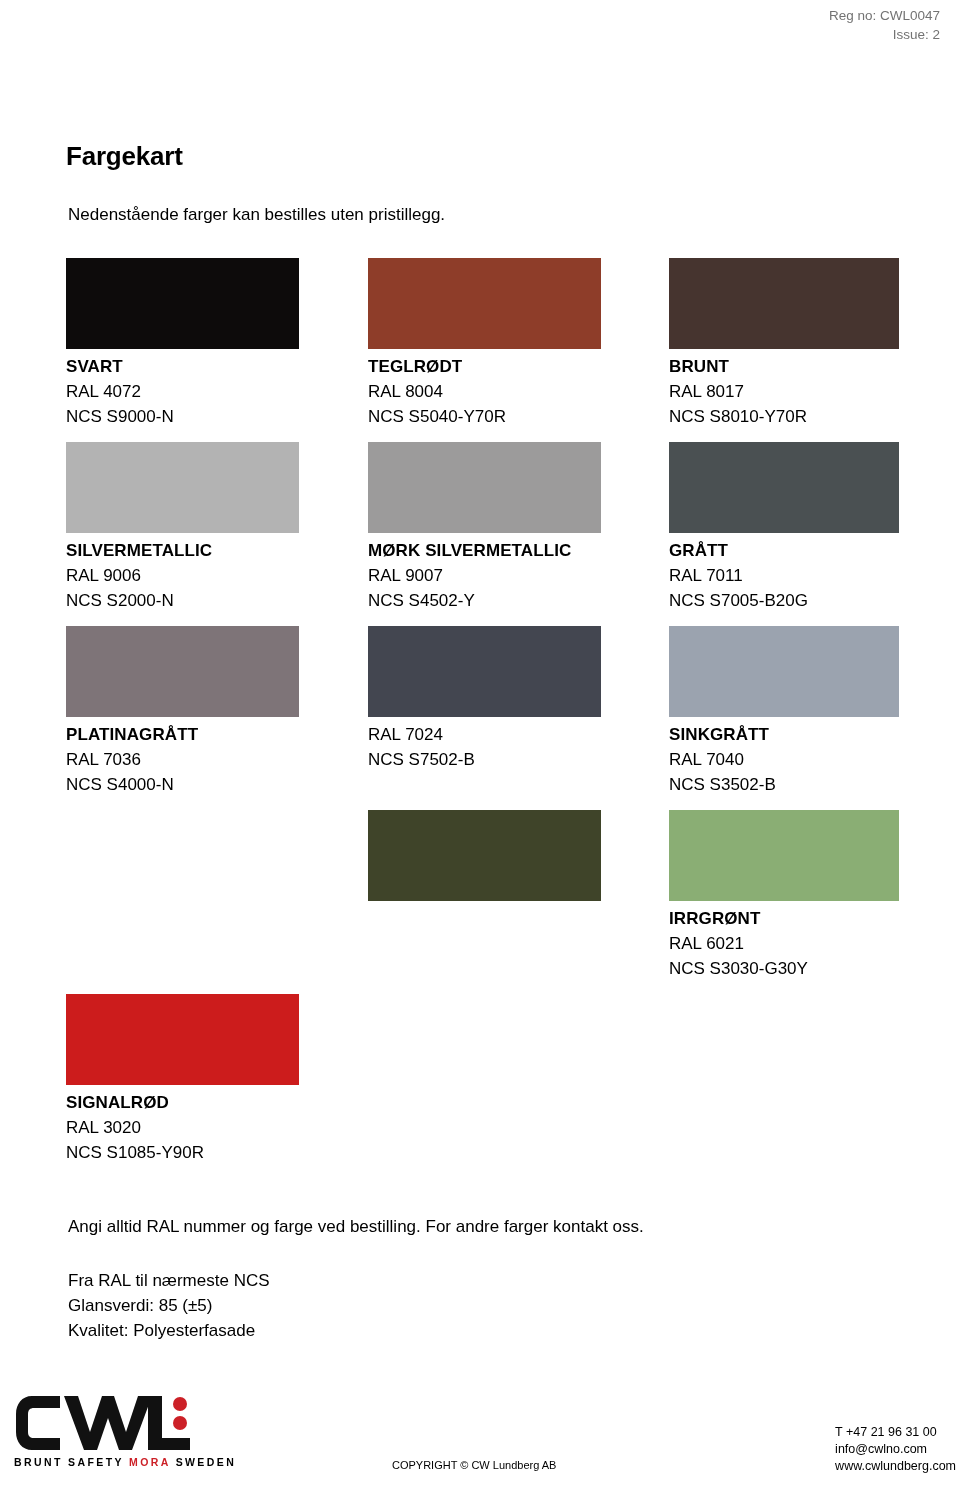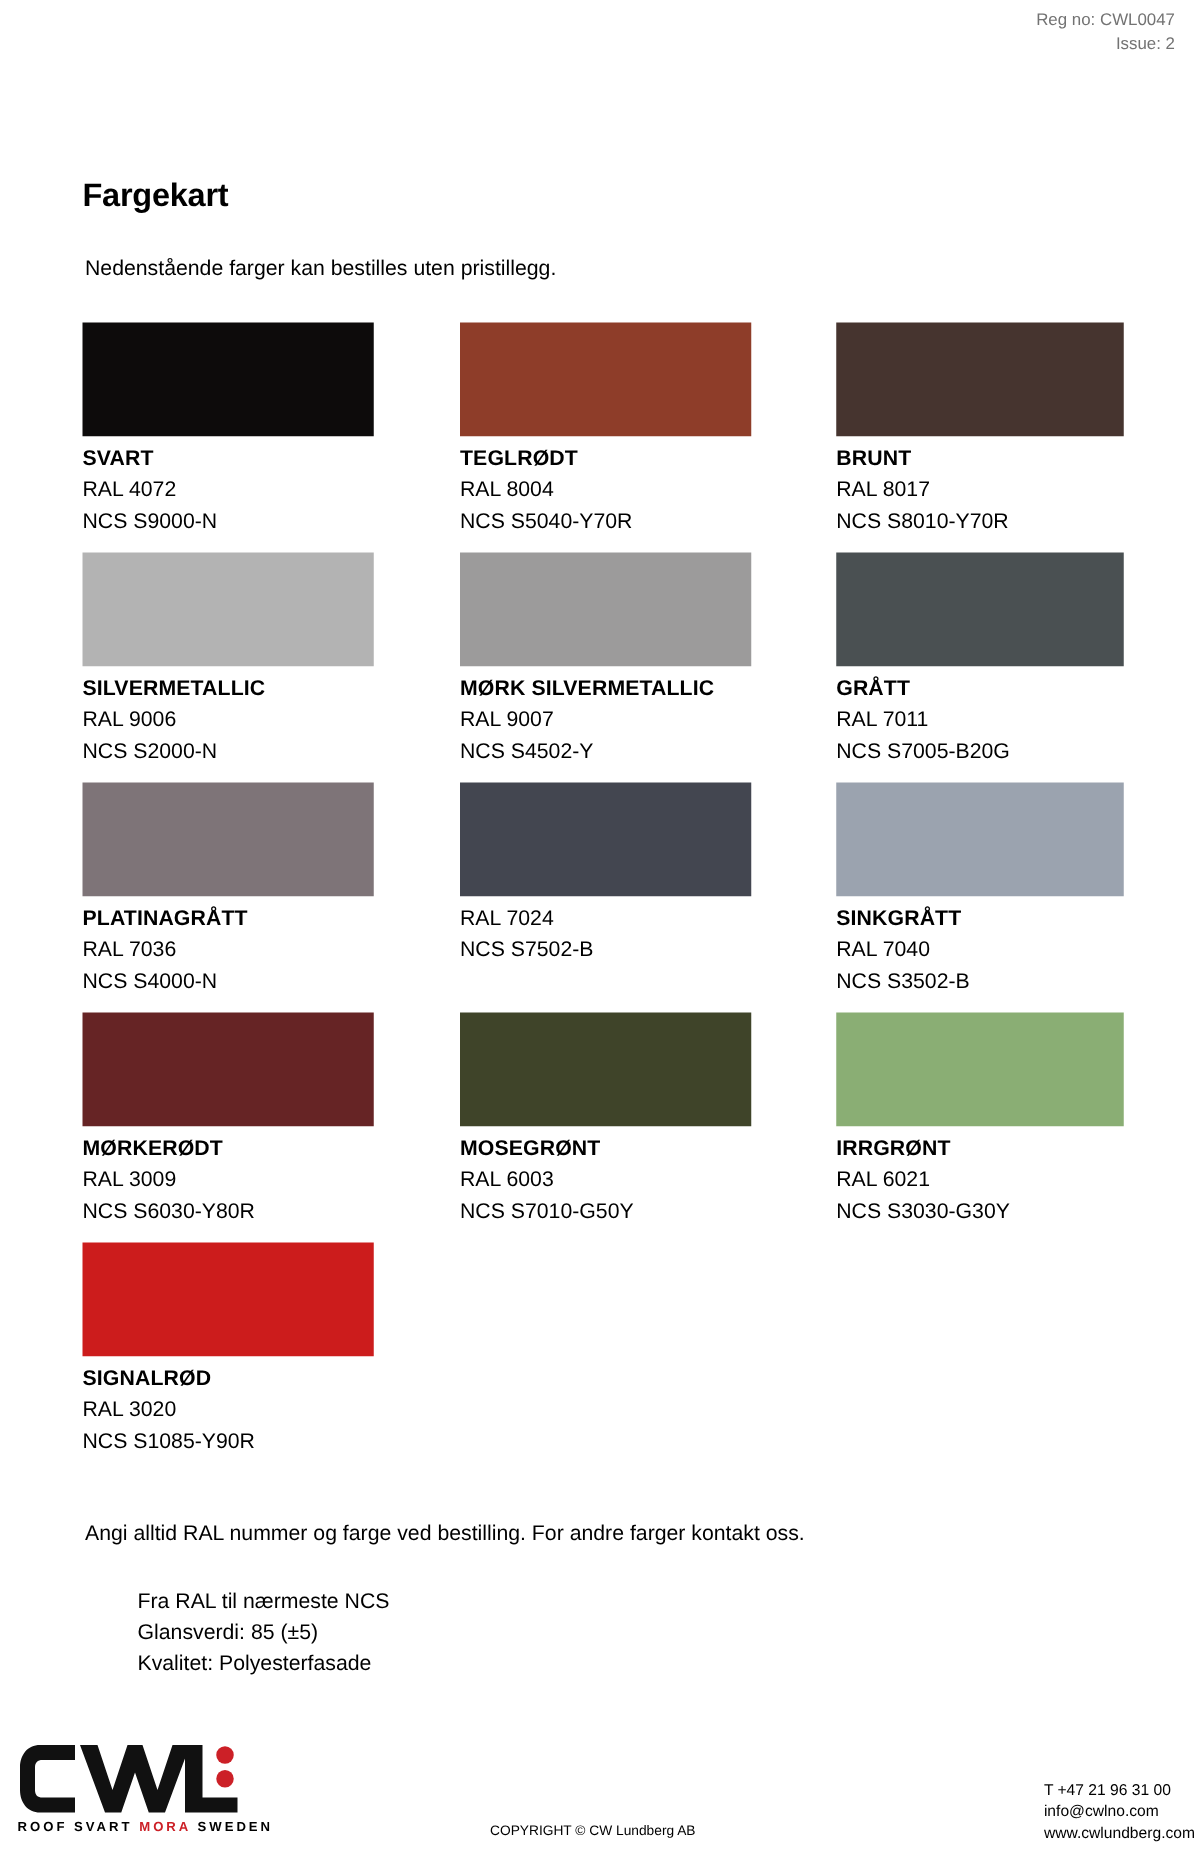--- a/index.html
+++ b/index.html
@@ -91,21 +91,20 @@
     left: 68px;
     top: 1217px;
     font-size: 17px;
   }
   .note-block {
     position: absolute;
     left: 68px;
     top: 1268px;
     font-size: 17px;
     line-height: 25px;
-    margin-left: 42px;
   }
 
   
   .logo-wrap {
     position: absolute;
     left: 14px;
     top: 1392px;
     width: 210px;
   }
   .logo-mark {
@@ -224,35 +223,22 @@
       <div class="swatch" style="background: rgb(155, 163, 175);"></div>
       <div class="labels">
         <div class="name">SINKGRÅTT</div>
         <div class="ral">RAL 7040</div>
         <div class="ncs">NCS S3502-B</div>
       </div>
     </div>
   </div>
 
   <div class="grid-row">
-    <div class="cell c0">
-      <div class="swatch" style="background: rgb(102, 36, 37);"></div>
-      <div class="labels">
-        <div class="name">MØRKERØDT</div>
-        <div class="ral">RAL 3009</div>
-        <div class="ncs">NCS S6030-Y80R</div>
-      </div>
-    </div>
     <div class="cell c1">
       <div class="swatch" style="background: rgb(63, 68, 41);"></div>
-      <div class="labels">
-        <div class="name">MOSEGRØNT</div>
-        <div class="ral">RAL 6003</div>
-        <div class="ncs">NCS S7010-G50Y</div>
-      </div>
     </div>
     <div class="cell c2">
       <div class="swatch" style="background: rgb(138, 174, 116);"></div>
       <div class="labels">
         <div class="name">IRRGRØNT</div>
         <div class="ral">RAL 6021</div>
         <div class="ncs">NCS S3030-G30Y</div>
       </div>
     </div>
   </div>
@@ -285,21 +271,21 @@
 
       <path d="M50 4 H64 L76 40 L88 4 H100 L112 40 L124 4 H138 L118 58 H105 L94 26 L83 58 H70 Z" fill="#111111"></path>
 
       <path d="M134 4 H148 V46 H176 V58 H134 Z" fill="#111111"></path>
 
       <circle cx="166" cy="12" r="7" fill="#cc2027"></circle>
       <circle cx="166" cy="31" r="7" fill="#cc2027"></circle>
     </svg>
   </div>
   <div class="logo-tag">
-    <span>ROOF SVART </span><span class="red">MORA</span><span> SWEDEN</span>
+    <span>BRUNT SAFETY </span><span class="red">MORA</span><span> SWEDEN</span>
   </div>
 </div>
 
 <div class="copyright">COPYRIGHT © CW Lundberg AB</div>
 
 <div class="contact">
   <div>T +47 21 96 31 00</div>
   <div>info@cwlno.com</div>
   <div>www.cwlundberg.com</div>
 </div>

